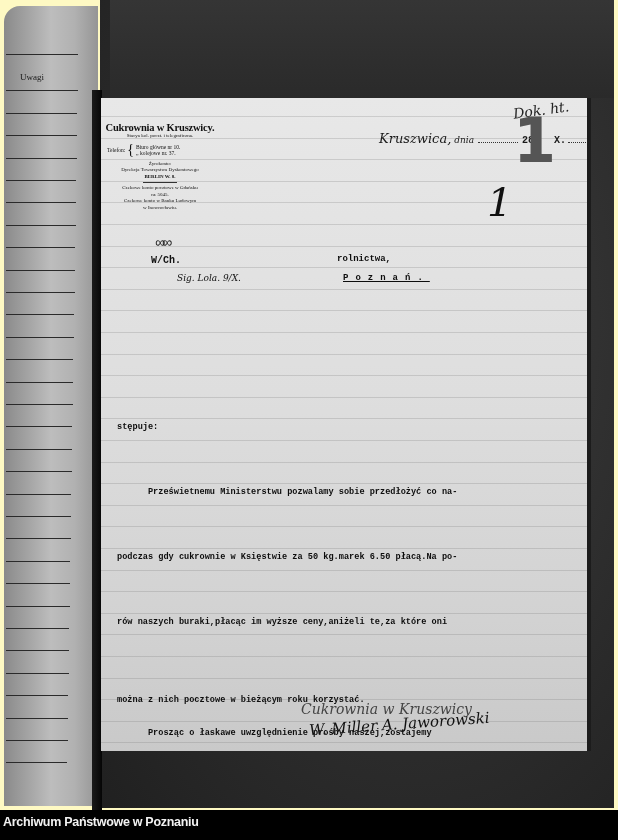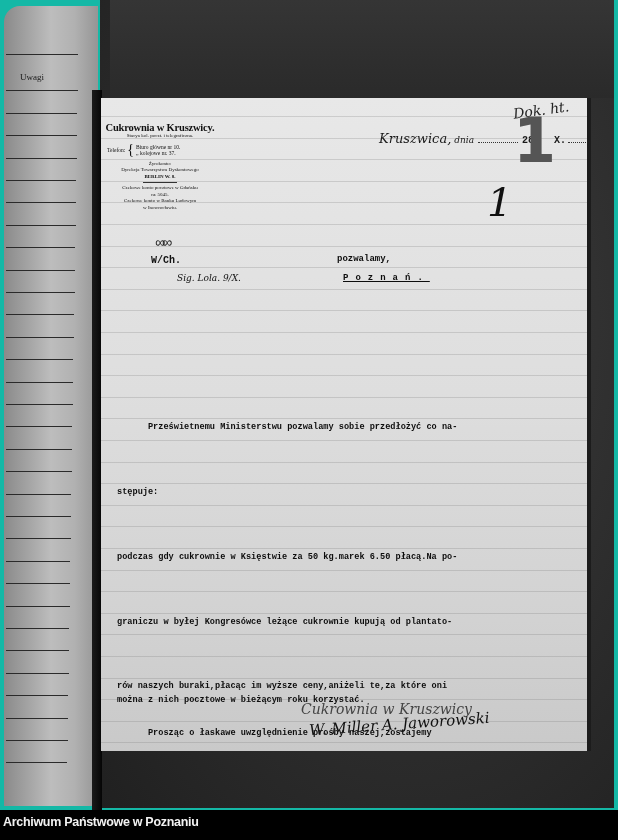--- a/index.html
+++ b/index.html
@@ -1,21 +1,21 @@
 <!DOCTYPE html>
 <html><head>
   <meta charset="utf-8">
   <style>
     * { box-sizing: border-box; margin: 0; padding: 0; }
     html, body { width: 618px; height: 840px; background: #000; overflow: hidden; }
     body { position: relative; font-family: "Liberation Sans", sans-serif; }
 
     .scan {
       position: absolute; left: 0; top: 0; width: 618px; height: 810px;
-      background: #14b8a6;
+      background: #fef9c3;
     }
     .backing {
       position: absolute; left: 100px; top: 0; width: 514px; height: 808px;
       background: radial-gradient(ellipse at 60% 40%, #3e3e3e 0%, #2c2c2c 60%, #202020 100%);
     }
     .backing-top {
       position: absolute; left: 110px; top: 0; width: 504px; height: 98px;
       background: linear-gradient(180deg, #353535, #2a2a2a);
     }
 
@@ -246,29 +246,28 @@
       <span class="typed" style="margin-left:14px">X.</span>
       <span class="dots2"></span>
 
     </div>
 
     <div class="annot-top">Dok. ht.</div>
     <div class="big-one">1</div>
     <div class="pen-one">1</div>
 
     <div class="addressee">
-      <div class="a3">pozwalamy,</div>
+      <div class="a3">rolnictwa,</div>
       <div class="a4">Poznań.</div>
     </div>
 
     <div class="body-text">
+      <span class="line">stępuje:</span>
       <span class="line">      Prześwietnemu Ministerstwu pozwalamy sobie przedłożyć co na-</span>
-      <span class="line">stępuje:</span>
       <span class="line">podczas gdy cukrownie w Księstwie za 50 kg.marek 6.50 płacą.Na po-</span>
-      <span class="line">graniczu w byłej Kongresówce leżące cukrownie kupują od plantato-</span>
       <span class="line">rów naszych buraki,płacąc im wyższe ceny,aniżeli te,za które oni</span>
       
       
       
       
       
       
       
       
       

